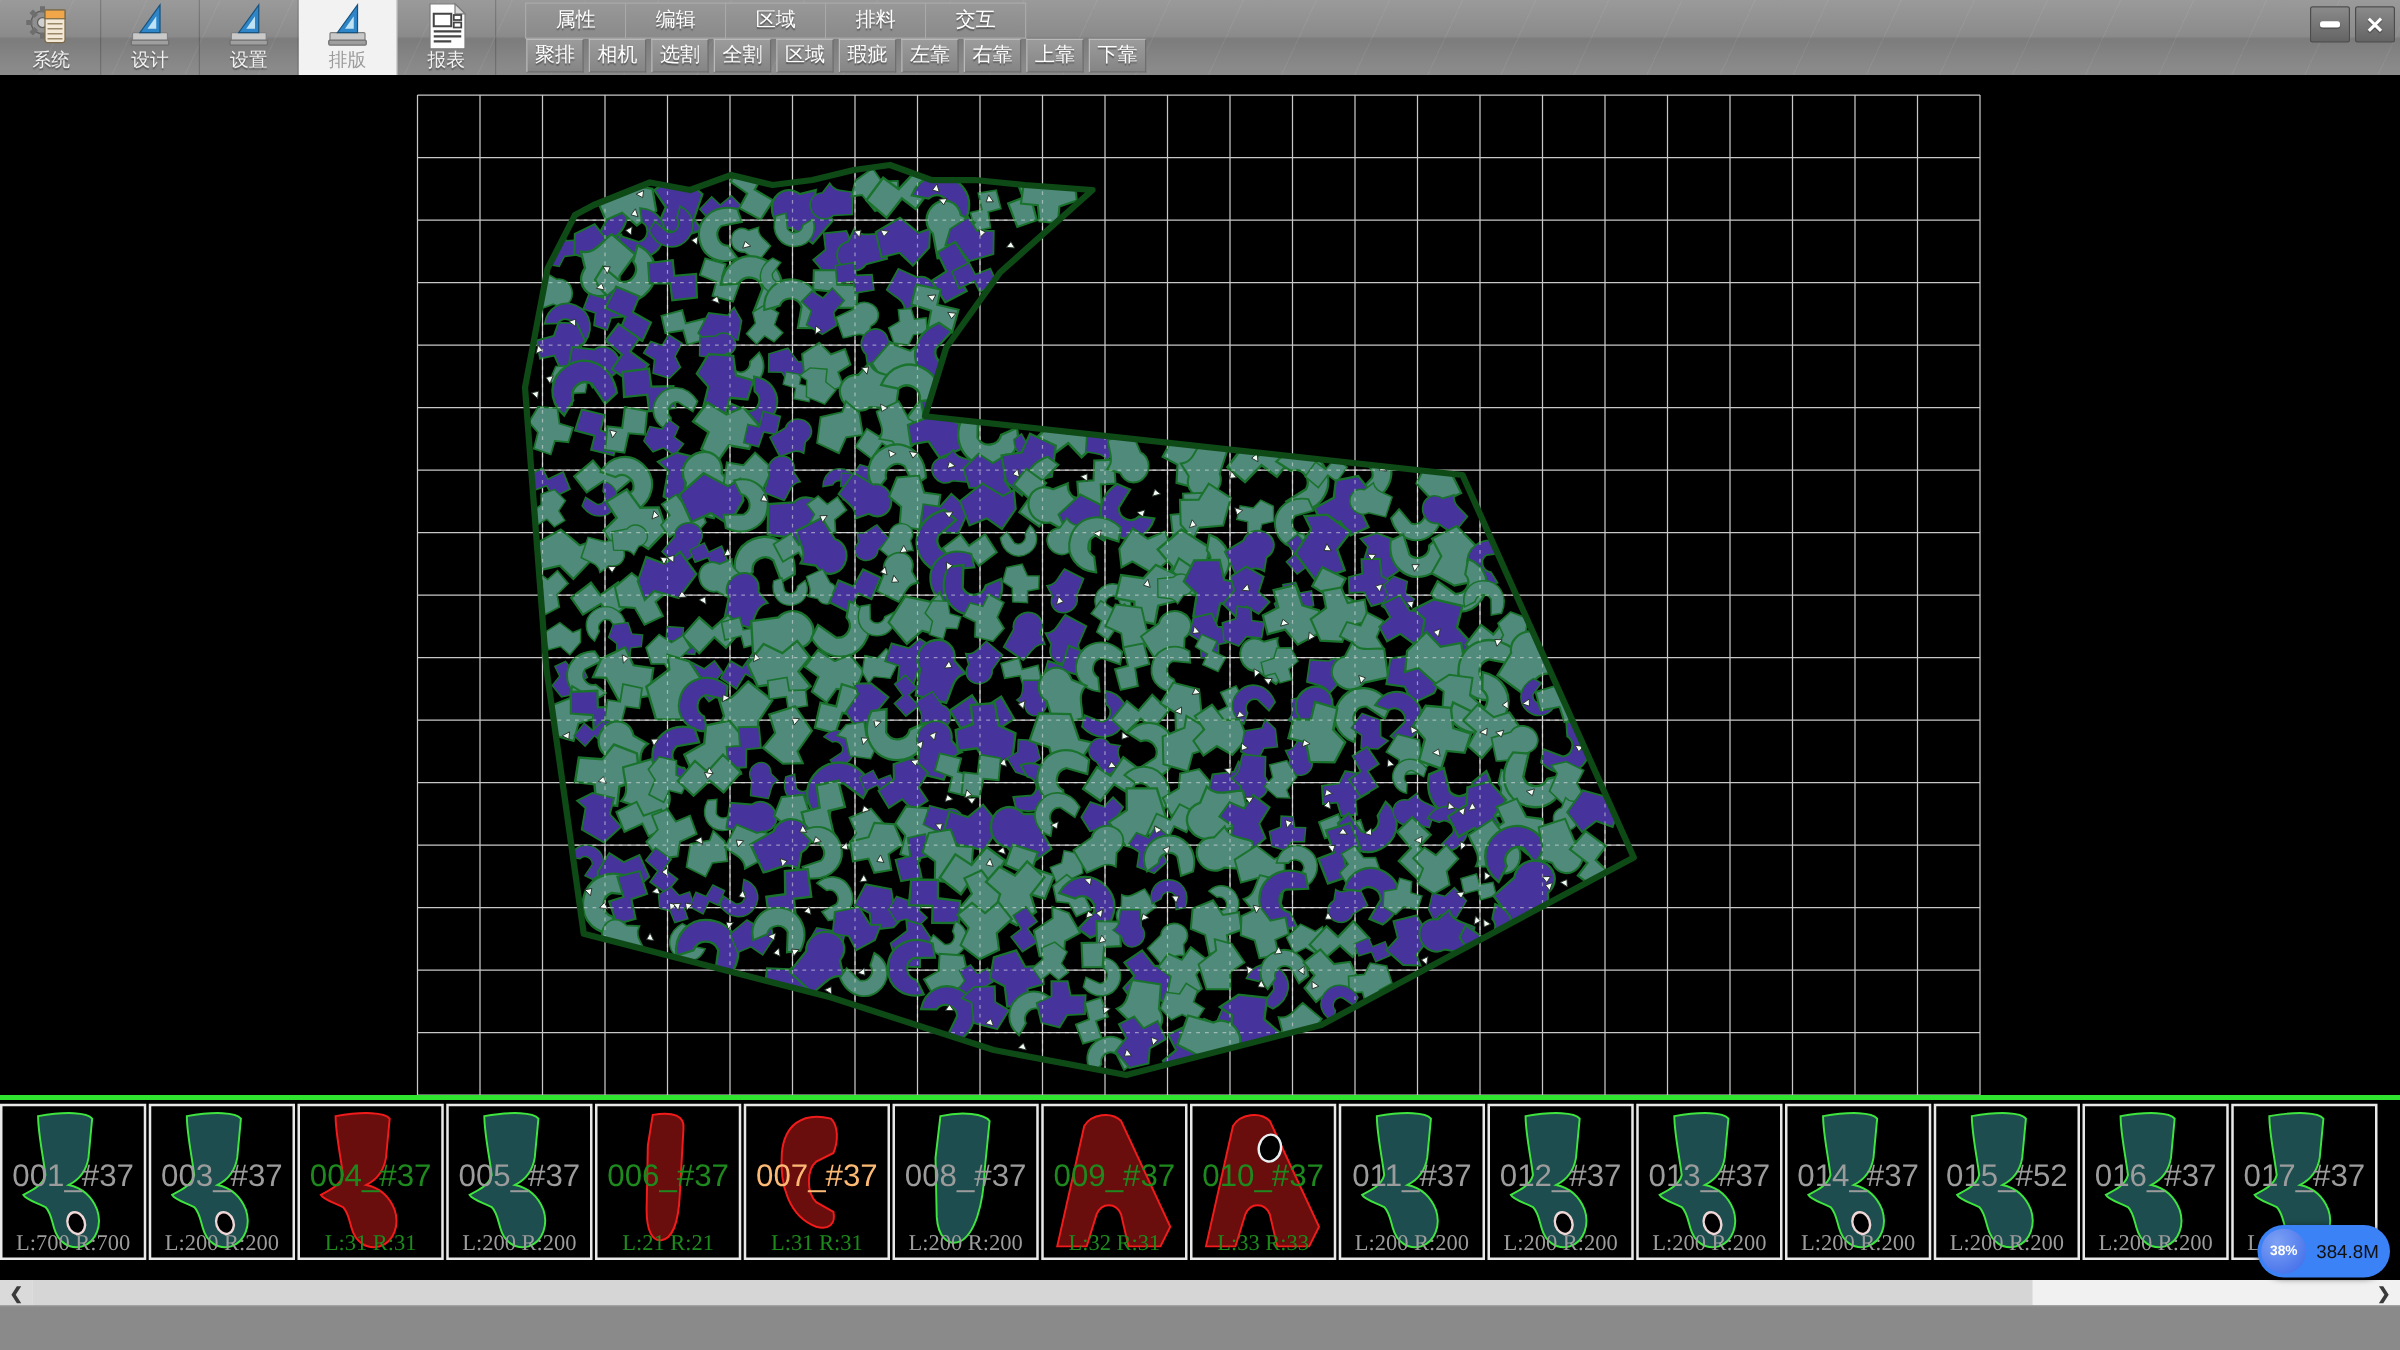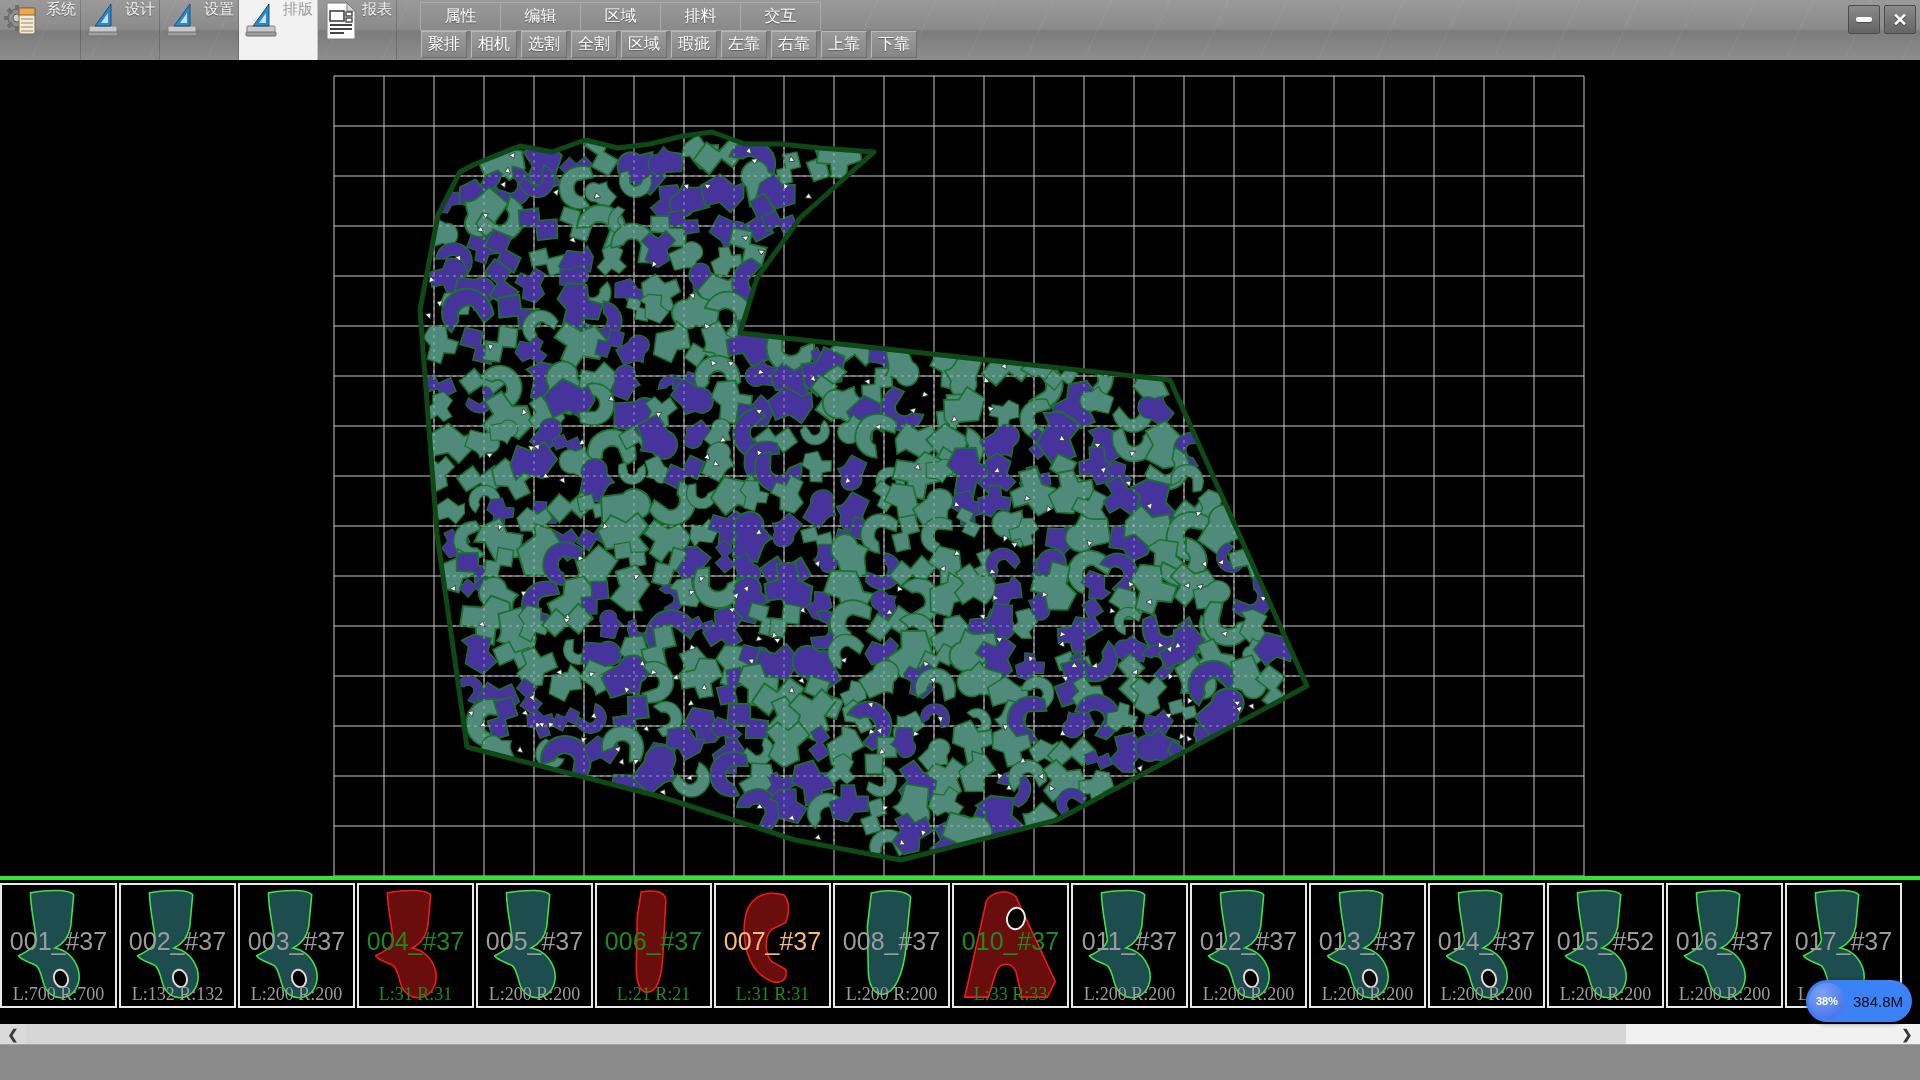--- a/index.html
+++ b/index.html
@@ -7,21 +7,21 @@
        font-family:"Liberation Sans",sans-serif;-webkit-font-smoothing:antialiased;}
   #app{position:absolute;inset:0;}
 
   
   .toolbar{position:absolute;left:0;top:0;width:1920px;height:60px;
     background:linear-gradient(#9a9a9a,#8b8b8b 29px,#7c7c7c 31px,#8d8d8d);
     border-bottom:1px solid #3c3c3c;}
   .toolbar-texture{position:absolute;inset:0;
     background:repeating-linear-gradient(115deg,rgba(255,255,255,.05) 0 1px,transparent 1px 53px);}
   .app-buttons{position:absolute;left:2px;top:0;height:60px;display:flex;}
-  .app-btn{width:78px;height:60px;display:flex;flex-direction:row;align-items:flex-start;
+  .app-btn{width:78px;height:60px;display:flex;flex-direction:column;align-items:center;
     justify-content:flex-start;border-right:1px solid rgba(0,0,0,.18);cursor:default;}
   .app-btn .icon{width:44px;height:38px;margin-top:2px;}
   .app-btn .lbl{font-size:15px;color:#f2f2f2;text-shadow:0 1px 1px rgba(0,0,0,.35);line-height:18px;}
   .app-btn.selected{background:#f2f2f2;}
   .app-btn.selected .lbl{color:#9b9b9b;text-shadow:none;}
 
   .menu-tabs{position:absolute;left:420px;top:2px;height:29px;display:flex;}
   .menu-tab{width:79px;height:27px;border:1px solid #a9a9a9;border-left:none;
     background:linear-gradient(#989898,#8a8a8a);display:flex;align-items:center;justify-content:center;
     font-size:16px;color:#fff;text-shadow:0 1px 1px rgba(0,0,0,.4);}
@@ -906,46 +906,36 @@
       <div class="tid" style="color:#9c9c9c">001_#37</div>
       <div class="tlr" style="color:#9c9c9c">L:700 R:700</div>
         </div>
         <div class="tile">
       <svg width="100" height="116" viewBox="0 0 100 118">
         <g fill="#1d4d4e" stroke="#3fe43f" stroke-width="1.6">
               <path class="main" d="M22,6 C45,2 62,3 66,8 L63,40 C61,52 55,58 47,62 C58,64 66,72 70,82 C74,94 70,108 58,112 C47,115 38,108 35,97 C33,90 32,84 28,80 C20,76 12,74 10,70 C18,66 26,62 28,54 C26,38 22,20 22,6 Z"></path>
        <ellipse cx="53" cy="93" rx="7" ry="9" transform="rotate(-18 53 93)" fill="#000" stroke="#efd7d7" stroke-width="2"></ellipse>
             </g>
       </svg>
-      <div class="tid" style="color:#9c9c9c">002_#37</div>
-      <div class="tlr" style="color:#9c9c9c">L:132 R:132</div>
+      <div class="tid" style="color:#9c9c9c">003_#37</div>
+      <div class="tlr" style="color:#9c9c9c">L:200 R:200</div>
+        </div>
+        <div class="tile">
+      <svg width="100" height="116" viewBox="0 0 100 118">
+        <g fill="#6a0d0d" stroke="#f21b1b" stroke-width="1.6">
+              <path class="main" d="M22,6 C45,2 62,3 66,8 L63,40 C61,52 55,58 47,62 C58,64 66,72 70,82 C74,94 70,108 58,112 C47,115 38,108 35,97 C33,90 32,84 28,80 C20,76 12,74 10,70 C18,66 26,62 28,54 C26,38 22,20 22,6 Z"></path>
+            </g>
+      </svg>
+      <div class="tid" style="color:#1e8a1e">004_#37</div>
+      <div class="tlr" style="color:#1e8a1e">L:31 R:31</div>
         </div>
         <div class="tile">
       <svg width="100" height="116" viewBox="0 0 100 118">
         <g fill="#1d4d4e" stroke="#3fe43f" stroke-width="1.6">
               <path class="main" d="M22,6 C45,2 62,3 66,8 L63,40 C61,52 55,58 47,62 C58,64 66,72 70,82 C74,94 70,108 58,112 C47,115 38,108 35,97 C33,90 32,84 28,80 C20,76 12,74 10,70 C18,66 26,62 28,54 C26,38 22,20 22,6 Z"></path>
-       <ellipse cx="53" cy="93" rx="7" ry="9" transform="rotate(-18 53 93)" fill="#000" stroke="#efd7d7" stroke-width="2"></ellipse>
-            </g>
-      </svg>
-      <div class="tid" style="color:#9c9c9c">003_#37</div>
-      <div class="tlr" style="color:#9c9c9c">L:200 R:200</div>
-        </div>
-        <div class="tile">
-      <svg width="100" height="116" viewBox="0 0 100 118">
-        <g fill="#6a0d0d" stroke="#f21b1b" stroke-width="1.6">
-              <path class="main" d="M22,6 C45,2 62,3 66,8 L63,40 C61,52 55,58 47,62 C58,64 66,72 70,82 C74,94 70,108 58,112 C47,115 38,108 35,97 C33,90 32,84 28,80 C20,76 12,74 10,70 C18,66 26,62 28,54 C26,38 22,20 22,6 Z"></path>
-            </g>
-      </svg>
-      <div class="tid" style="color:#1e8a1e">004_#37</div>
-      <div class="tlr" style="color:#1e8a1e">L:31 R:31</div>
-        </div>
-        <div class="tile">
-      <svg width="100" height="116" viewBox="0 0 100 118">
-        <g fill="#1d4d4e" stroke="#3fe43f" stroke-width="1.6">
-              <path class="main" d="M22,6 C45,2 62,3 66,8 L63,40 C61,52 55,58 47,62 C58,64 66,72 70,82 C74,94 70,108 58,112 C47,115 38,108 35,97 C33,90 32,84 28,80 C20,76 12,74 10,70 C18,66 26,62 28,54 C26,38 22,20 22,6 Z"></path>
             </g>
       </svg>
       <div class="tid" style="color:#9c9c9c">005_#37</div>
       <div class="tlr" style="color:#9c9c9c">L:200 R:200</div>
         </div>
         <div class="tile">
       <svg width="100" height="116" viewBox="0 0 100 118">
         <g fill="#6a0d0d" stroke="#f21b1b" stroke-width="1.6">
               <path class="main" d="M38,5 C55,2 64,6 63,16 L60,70 C59,92 54,106 45,107 C37,108 33,98 33,82 L34,30 Z"></path>
             </g>
@@ -963,20 +953,29 @@
       <div class="tlr" style="color:#1e8a1e">L:31 R:31</div>
         </div>
         <div class="tile">
       <svg width="100" height="116" viewBox="0 0 100 118">
         <g fill="#1d4d4e" stroke="#3fe43f" stroke-width="1.6">
               <path class="main" d="M30,6 C48,2 66,4 70,10 L66,50 C65,78 58,102 46,108 C36,112 28,104 27,88 L26,40 Z"></path>
             </g>
       </svg>
       <div class="tid" style="color:#9c9c9c">008_#37</div>
       <div class="tlr" style="color:#9c9c9c">L:200 R:200</div>
+        </div>
+        <div class="tile">
+      <svg width="100" height="116" viewBox="0 0 100 118">
+        <g fill="#6a0d0d" stroke="#f21b1b" stroke-width="1.6">
+              <path class="main" d="M4,112 L26,14 C32,4 48,2 56,10 L96,96 L88,112 L62,112 L56,86 C52,76 40,76 36,86 L28,112 Z"></path>
+            </g>
+      </svg>
+      <div class="tid" style="color:#1e8a1e">009_#37</div>
+      <div class="tlr" style="color:#1e8a1e">L:32 R:31</div>
         </div>
         <div class="tile">
       <svg width="100" height="116" viewBox="0 0 100 118">
         <g fill="#6a0d0d" stroke="#f21b1b" stroke-width="1.6">
               <path class="main" d="M4,112 L26,14 C32,4 48,2 56,10 L96,96 L88,112 L62,112 L56,86 C52,76 40,76 36,86 L28,112 Z"></path>
        <ellipse cx="56" cy="32" rx="9" ry="11" transform="rotate(12 56 32)" fill="#000" stroke="#e8f0f2" stroke-width="2"></ellipse>
             </g>
       </svg>
       <div class="tid" style="color:#1e8a1e">010_#37</div>
       <div class="tlr" style="color:#1e8a1e">L:33 R:33</div>

